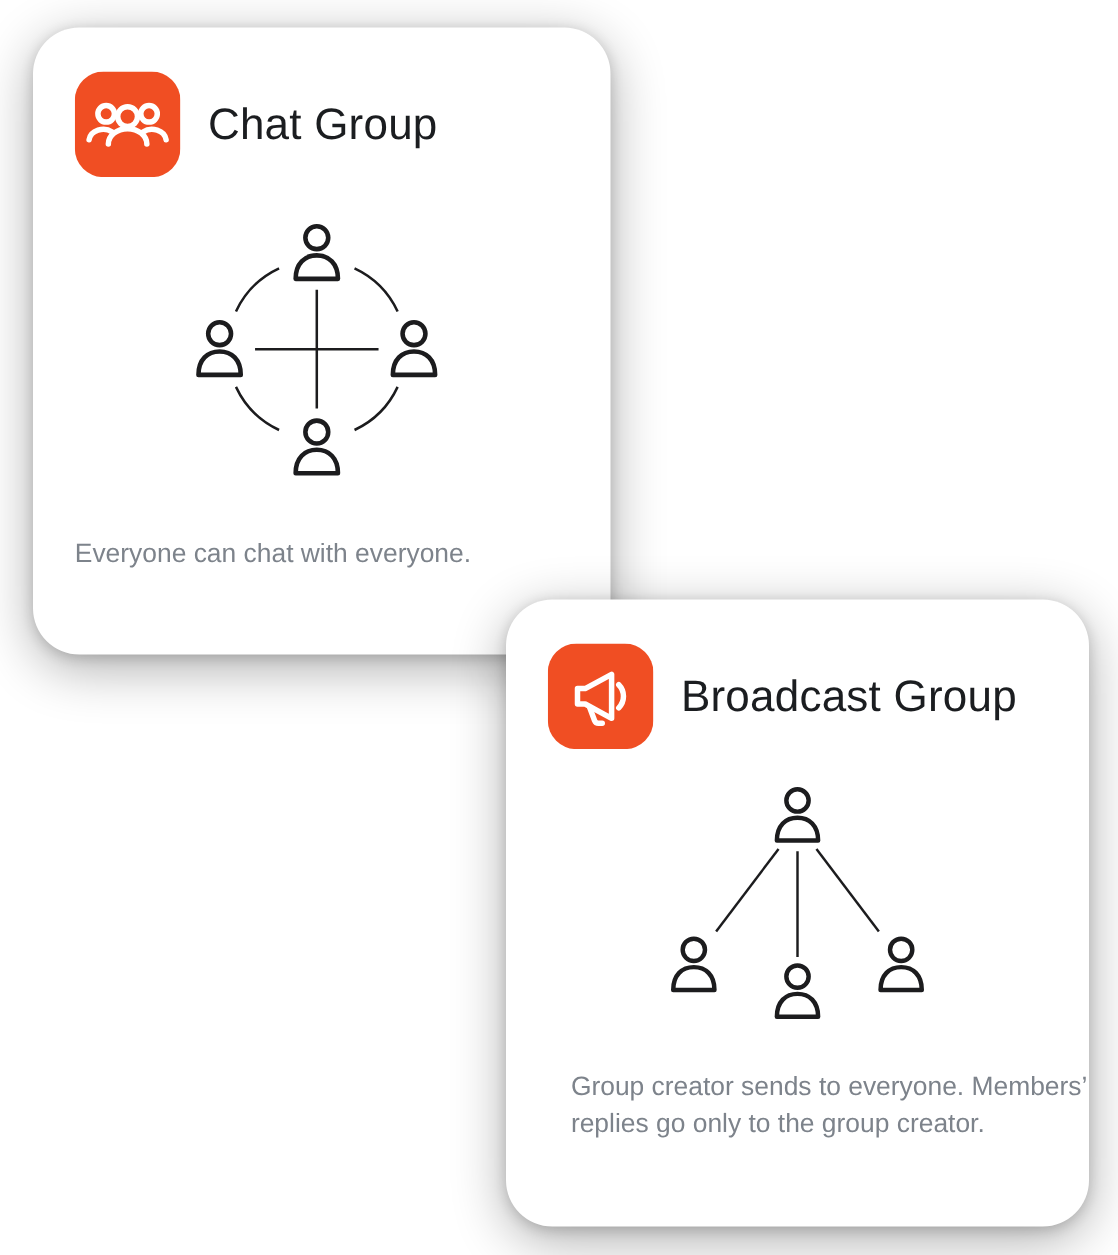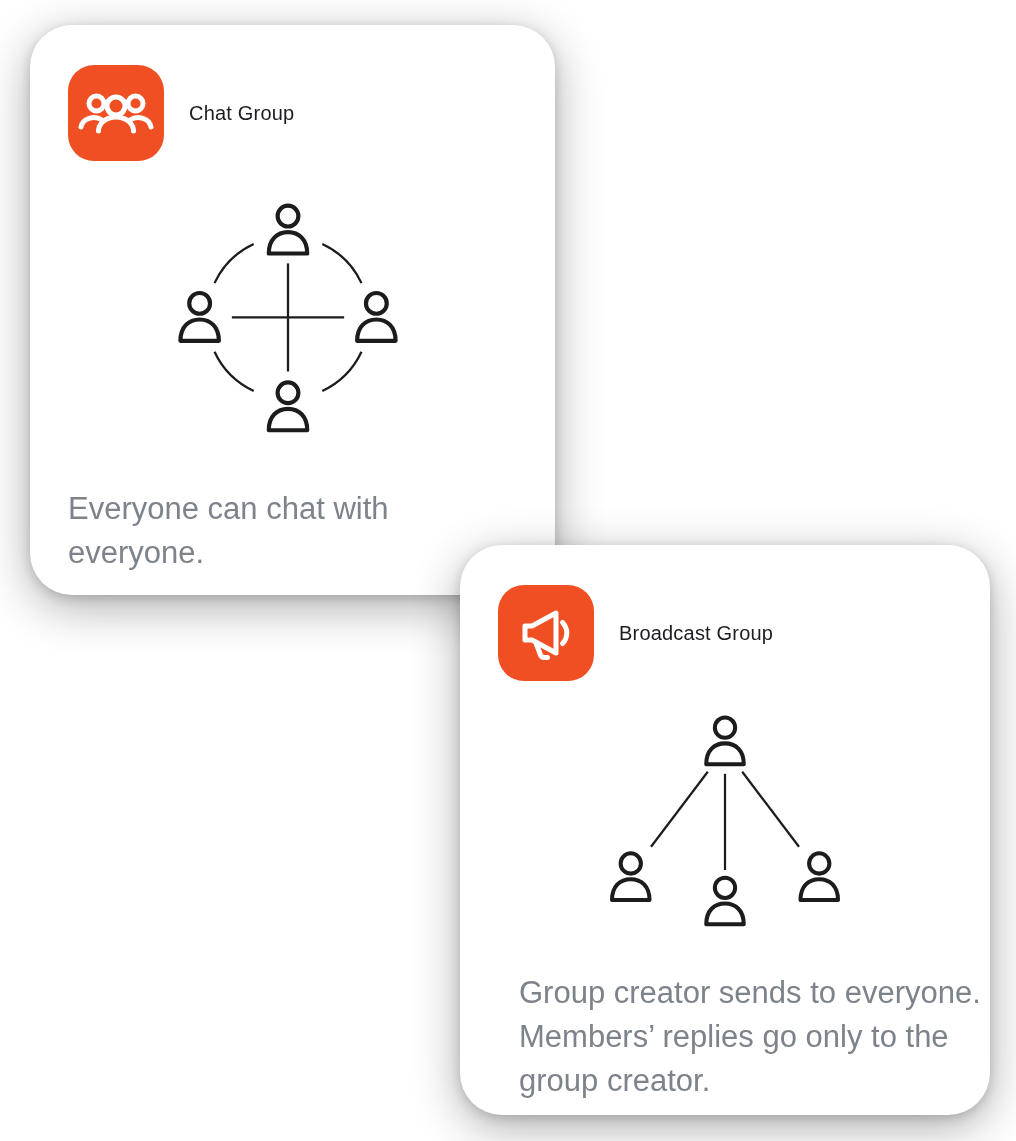--- a/index.html
+++ b/index.html
@@ -14,34 +14,34 @@
   }
   .card1 { left:30px; top:25px;  width:525px; height:570px; z-index:1; }
   .card2 { left:460px; top:545px; width:530px; height:570px; z-index:2; }
 
   .card-header {
     position:absolute; left:38px; top:40px;
     display:flex; align-items:center; gap:25px;
   }
   .app-icon { width:96px; height:96px; display:block; flex:0 0 auto; }
   .card-title {
-    font-size:20px; font-weight:500; color:#1b1d20; letter-spacing:.2px;
+    font-size:40px; font-weight:500; color:#1b1d20; letter-spacing:.2px;
     white-space:nowrap;
   }
 
   .diagram-wrap { position:absolute; }
   .card1 .diagram-wrap { left:133px; top:176px; }
   .card2 .diagram-wrap { left:128px; top:168px; }
   .diagram { color:#1c1c1e; display:block; }
   .diagram .links line,
   .diagram .links path { stroke:currentColor; stroke-width:2.2; fill:none; }
 
   .card-desc {
     position:absolute; left:38px; color:#7d838b;
-    font-size:31px; line-height:1.42; font-weight:400;
+    font-size:24px; line-height:1.42; font-weight:400;
   }
   .card1 .card-desc { top:462px; width:465px; }
   .card2 .card-desc { top:426px; width:478px;margin-left:21px; }
 </style>
 </head>
 <body>
 
 <svg width="0" height="0" style="position:absolute" aria-hidden="true">
   <defs>
     <g id="person-glyph">

